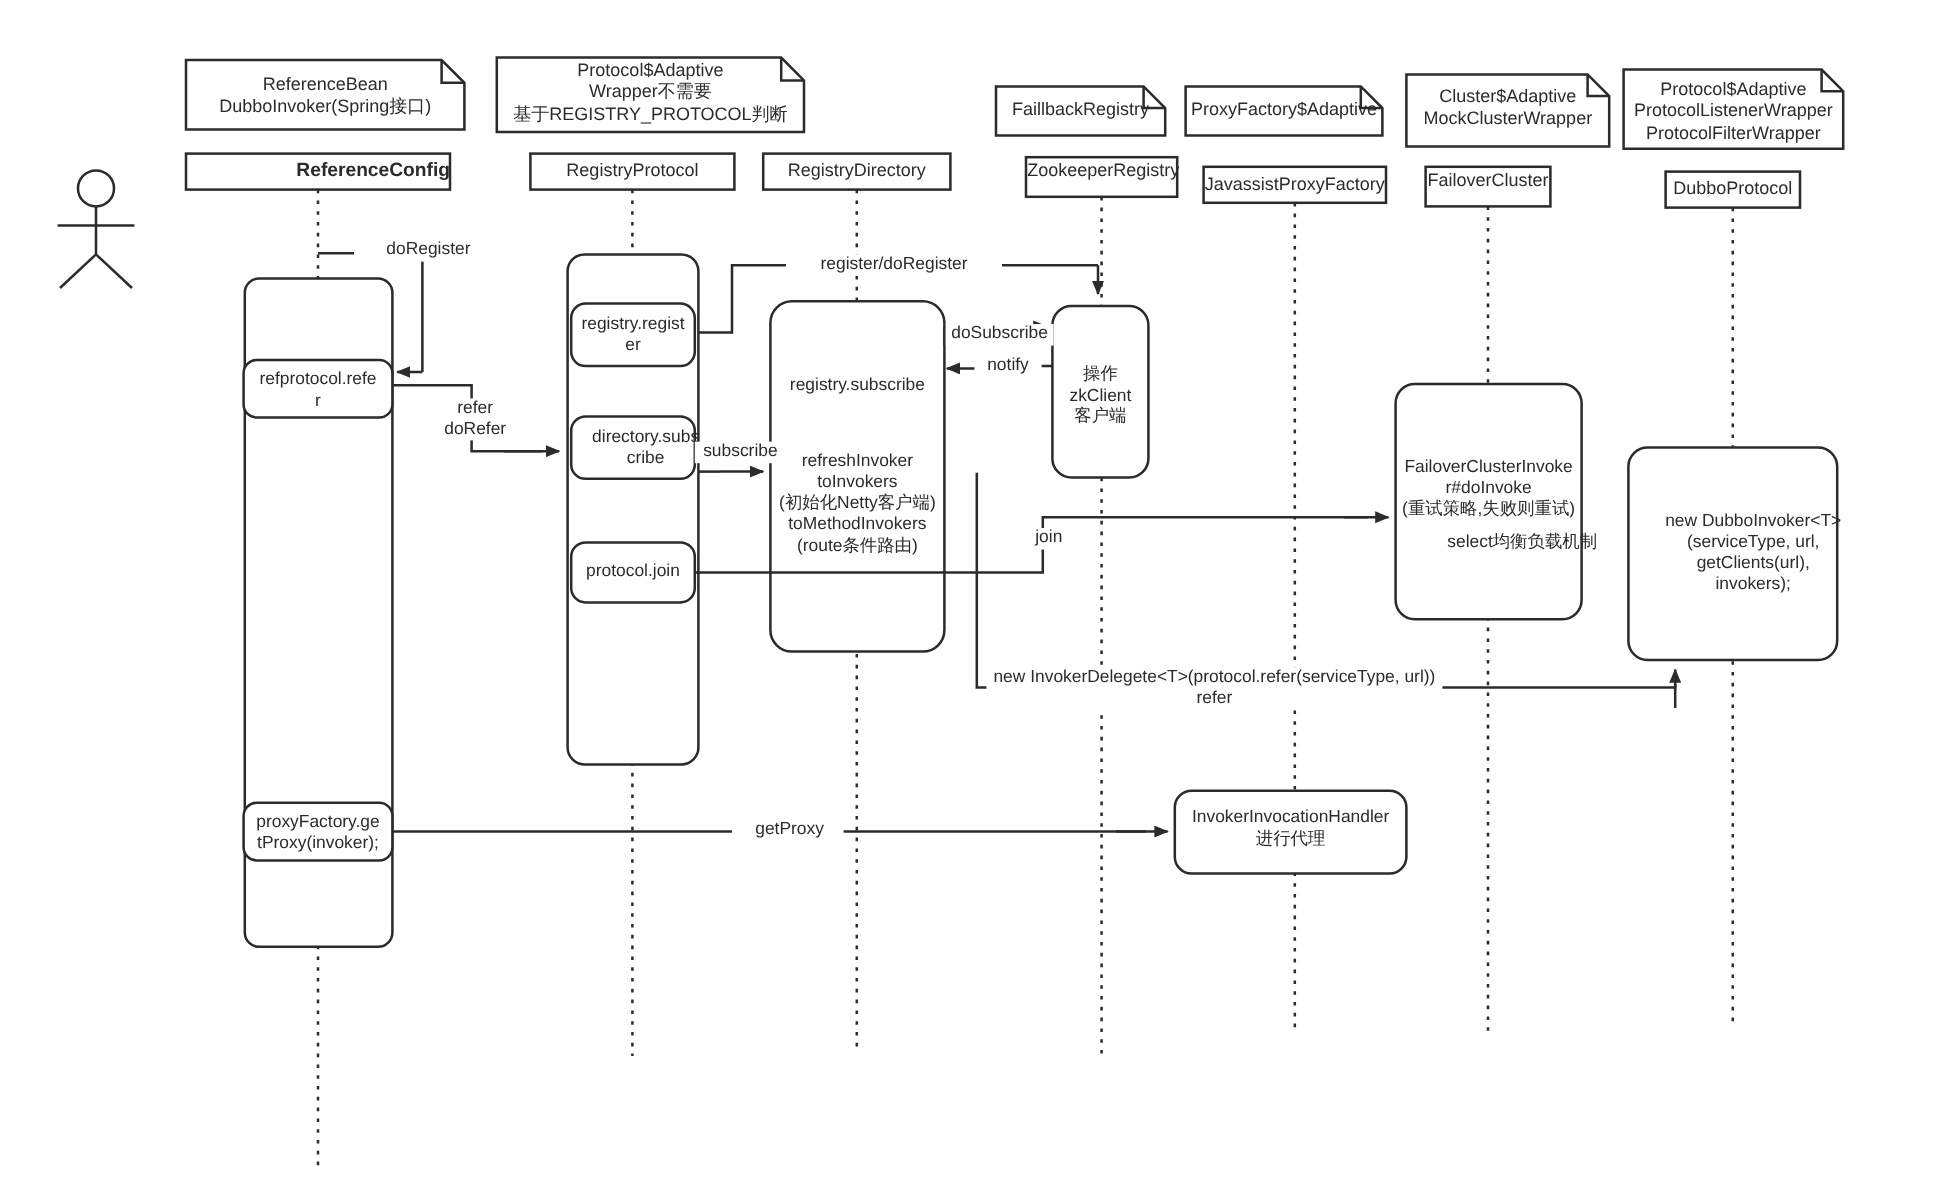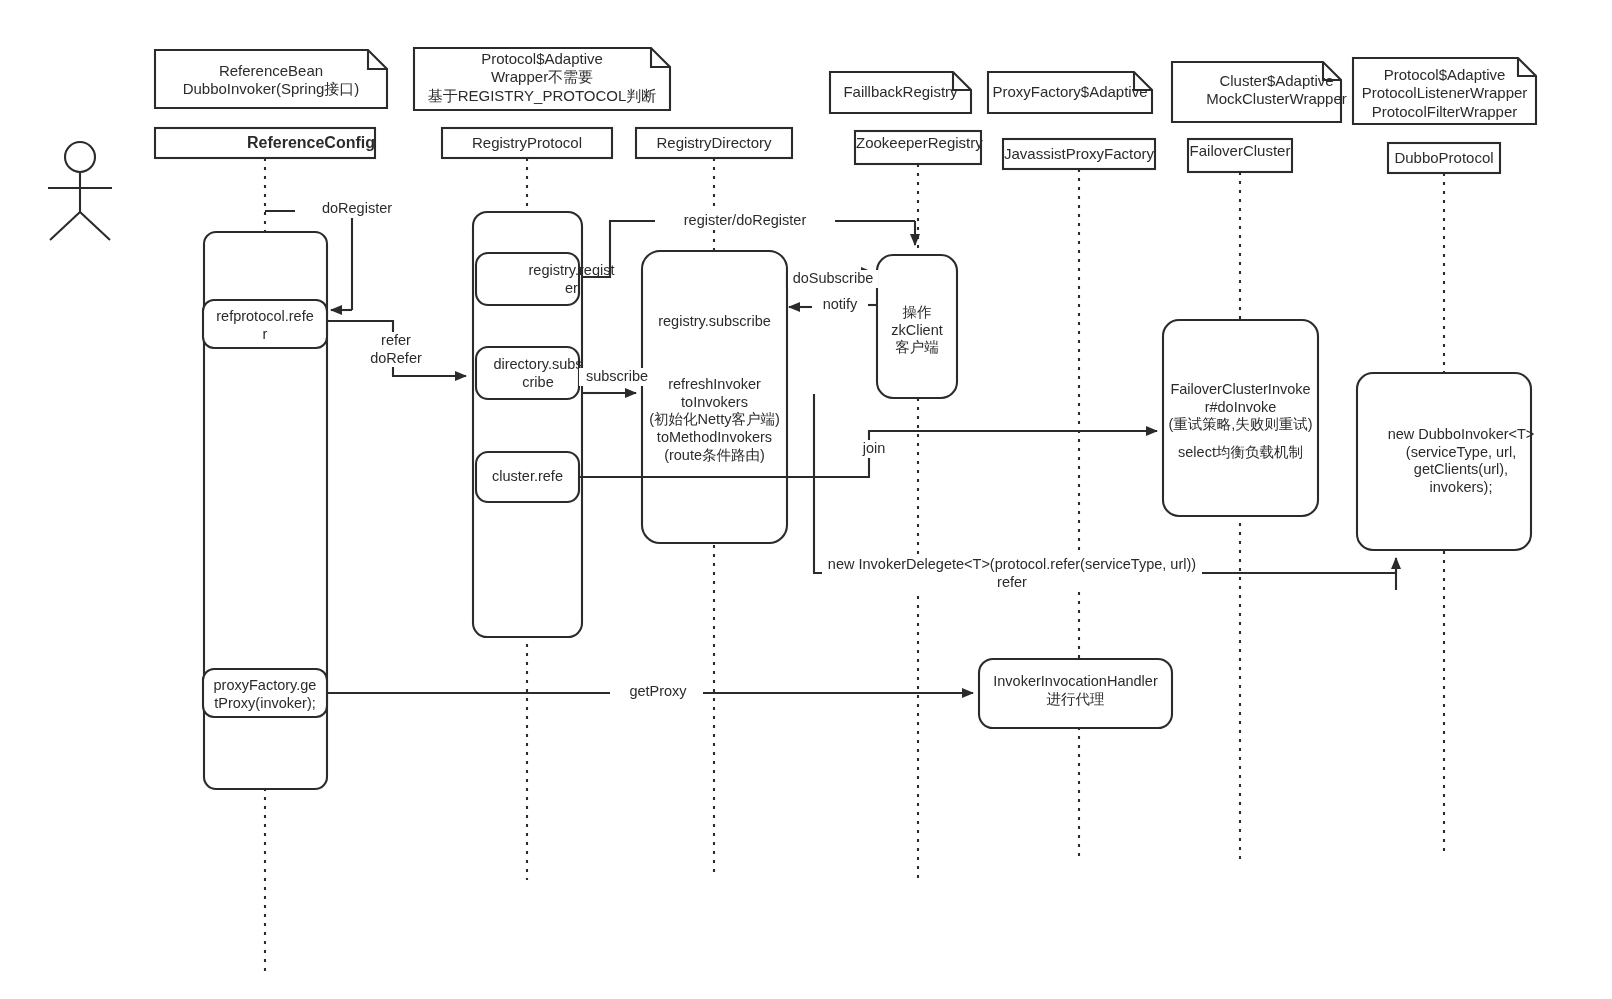--- a/index.html
+++ b/index.html
@@ -181,21 +181,21 @@
 DubboInvoker(Spring接口)</div>
 
   <div class="lbl note-label" style="left:414px; top:50px; width:256px;">Protocol$Adaptive
 Wrapper不需要
 基于REGISTRY_PROTOCOL判断</div>
 
   <div class="lbl note-label" style="left:830px; top:83px; width:141px;">FaillbackRegistry</div>
 
   <div class="lbl note-label" style="left:988px; top:83px; width:164px;">ProxyFactory$Adaptive</div>
 
-  <div class="lbl note-label" style="left:1172px; top:72px; width:169px;margin-left:20px;">Cluster$Adaptive
+  <div class="lbl note-label" style="left:1172px; top:72px; width:169px;">Cluster$Adaptive
 MockClusterWrapper</div>
 
   <div class="lbl note-label" style="left:1353px; top:66px; width:183px;">Protocol$Adaptive
 ProtocolListenerWrapper
 ProtocolFilterWrapper</div>
 
   <div class="lbl head-label bold" style="left:155px; top:133px; width:220px;">ReferenceConfig</div>
 
   <div class="lbl head-label" style="left:442px; top:134px; width:170px;">RegistryProtocol</div>
 
@@ -208,45 +208,45 @@
   <div class="lbl head-label" style="left:1189px; top:142px; width:102px;">FailoverCluster</div>
 
   <div class="lbl head-label" style="left:1388px; top:149px; width:112px;">DubboProtocol</div>
 
   <div class="lbl box-label" style="left:203px; top:308px; width:124px;">refprotocol.refe
 r</div>
 
   <div class="lbl box-label" style="left:203px; top:677px; width:124px;">proxyFactory.ge
 tProxy(invoker);</div>
 
-  <div class="lbl box-label" style="left:476px; top:262px; width:103px;padding-left:44px;">registry.regist
+  <div class="lbl box-label" style="left:476px; top:262px; width:103px;">registry.regist
 er</div>
 
   <div class="lbl box-label" style="left:476px; top:356px; width:124px;">directory.subs
 cribe</div>
 
-  <div class="lbl box-label" style="left:476px; top:468px; width:103px;">cluster.refe</div>
+  <div class="lbl box-label" style="left:476px; top:468px; width:103px;">protocol.join</div>
 
   <div class="lbl box-label" style="left:642px; top:313px; width:145px;">registry.subscribe</div>
 
   <div class="lbl box-label" style="left:640px; top:376px; width:149px;">refreshInvoker
 toInvokers
 (初始化Netty客户端)
 toMethodInvokers
 (route条件路由)</div>
 
   <div class="lbl box-label" style="left:877px; top:304px; width:80px;">操作
 zkClient
 客户端</div>
 
   <div class="lbl box-label" style="left:1163px; top:381px; width:155px;">FailoverClusterInvoke
 r#doInvoke
 (重试策略,失败则重试)</div>
 
-  <div class="lbl box-label" style="left:1163px; top:444px; width:155px;">select均衡负载机制</div>
+  <div class="lbl box-label" style="left:1163px; top:444px; width:155px;padding-left:28px;">select均衡负载机制</div>
 
   <div class="lbl box-label" style="left:1357px; top:426px; width:208px;">new DubboInvoker&lt;T&gt;
 (serviceType, url,
 getClients(url),
 invokers);</div>
 
   <div class="lbl box-label" style="left:979px; top:673px; width:193px;">InvokerInvocationHandler
 进行代理</div>
 
   <div class="lbl msg-label" style="left:295px; top:200px; width:120px;">doRegister</div>

